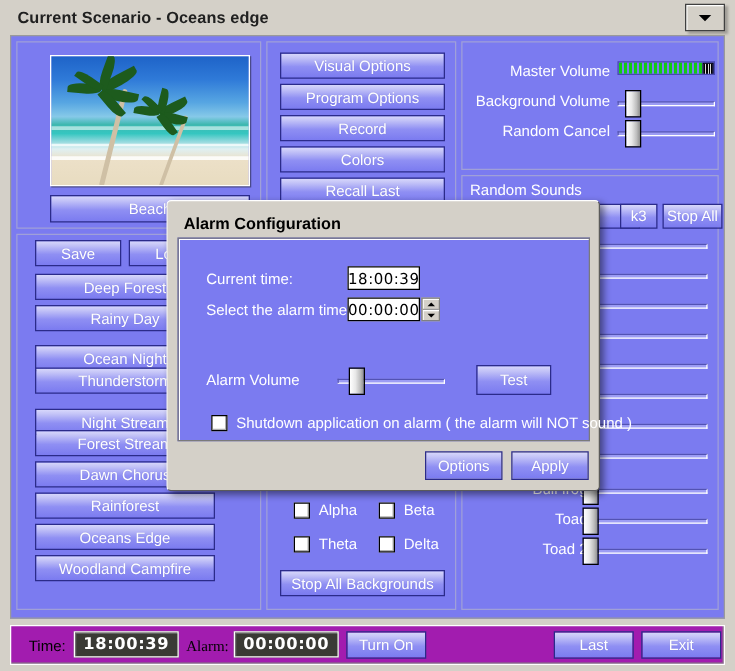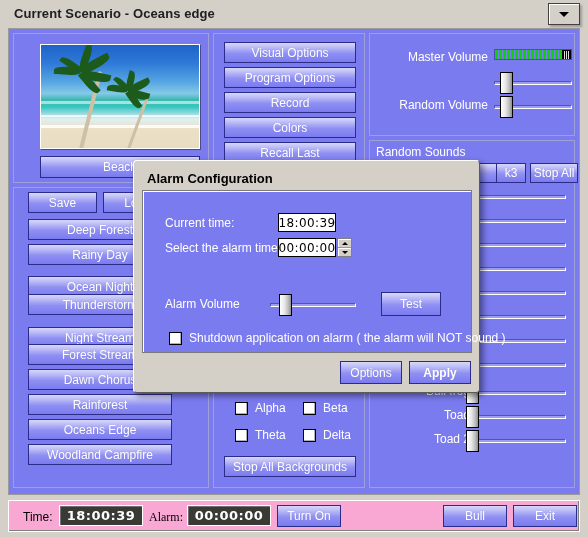--- a/index.html
+++ b/index.html
@@ -224,21 +224,21 @@
   .rsbtn {
     position: absolute;
     height: 20px;
   }
 
   
   .statusbar {
     position: absolute;
     left: 8px; top: 500px;
     width: 572px; height: 32px;
-    background: #f9a8d4;
+    background: #a21caf;
     border: 1px solid #ffffff;
     box-shadow: inset -1px -1px 0 #808080;
     box-sizing: border-box;
     padding-left: 28px;
   }
   .sb-label {
     position: absolute;
     font-size: 12px;
     color: #000000;
     top: 9px;
@@ -424,24 +424,25 @@
       <div class="btn" style="position:absolute;left:10px;top:422px;width:132px;height:21px;">Stop All Backgrounds</div>
     </div>
 
     <div class="panel-frame" id="right-frame">
       <div class="rlabel" style="left:0px; top:16px; width:118px;">Master Volume</div>
       <div class="meter" style="left:124px; top:15px; width:78px;">
         <div class="meter-fill" style="width:68px;"></div>
         <div class="meter-thumb" style="left:67px;"></div>
       </div>
 
+      <div class="rlabel" style="left:0px; top:40px; width:118px;">Background Volume</div>
       <div class="slider-track" style="left:124px; top:47px; width:78px;"></div>
       <div class="slider-thumb" style="left:130px; top:38px;"></div>
 
-      <div class="rlabel" style="left:0px; top:64px; width:118px;">Random Volume</div>
+      <div class="rlabel" style="left:0px; top:64px; width:118px;">Random Cancel</div>
       <div class="slider-track" style="left:124px; top:71px; width:78px;"></div>
       <div class="slider-thumb" style="left:130px; top:62px;"></div>
     </div>
 
     <div class="panel-frame" id="right-frame2">
       <div class="section-label" style="left:6px; top:4px;">Random Sounds</div>
 
       <div class="btn rsbtn" style="left:6px;  top:22px; width:44px;"></div>
       <div class="btn rsbtn" style="left:52px; top:22px; width:44px;"></div>
       <div class="btn rsbtn" style="left:98px; top:22px; width:44px;"></div>
@@ -470,21 +471,21 @@
       <div class="slider-thumb" style="left:96px; top:289px;"></div>
     </div>
   </div>
 
   <div class="statusbar">
     <div class="sb-label" style="left:14px;">Time:</div>
     <div class="sb-display" style="left:50px; width:84px;">18:00:39</div>
     <div class="sb-label" style="left:140px;font-family:Liberation Serif, serif;">Alarm:</div>
     <div class="sb-display" style="left:178px; width:84px;">00:00:00</div>
     <div class="btn sb-btn" style="left:268px; width:64px;">Turn On</div>
-    <div class="btn sb-btn" style="left:434px; width:64px;">Bull</div>
+    <div class="btn sb-btn" style="left:434px; width:64px;">Last</div>
     <div class="btn sb-btn" style="left:504px; width:64px;">Exit</div>
   </div>
 
   <div id="alarm-dialog">
     <div id="alarm-title">Alarm Configuration</div>
 
     <div id="alarm-body">
       <div class="dlg-label" style="left:22px; top:25px;">Current time:</div>
       <div class="time-field" style="left:135px; top:22px; width:58px;">18:00:39</div>
 
@@ -502,16 +503,16 @@
       <div class="dlg-label" style="left:22px; top:106px;">Alarm Volume</div>
       <div class="slider-track" style="left:127px; top:112px; width:86px;"></div>
       <div class="slider-thumb" style="left:136px; top:103px;"></div>
       <div class="btn" style="position:absolute;left:238px;top:101px;width:60px;height:24px;">Test</div>
 
       <div class="cbox" style="left:26px; top:141px;"></div>
       <div class="cbox-label" style="left:46px; top:140px;">Shutdown application on alarm ( the alarm will NOT sound )</div>
     </div>
 
     <div class="btn dlg-btn" style="left:206px; top:200px; width:62px;">Options</div>
-    <div class="btn dlg-btn" style="left:275px; top:200px; width:62px;font-weight:bold;">Apply</div>
+    <div class="btn dlg-btn" style="left:275px; top:200px; width:62px;">Apply</div>
   </div>
 
 </div>
 
 </body></html>

